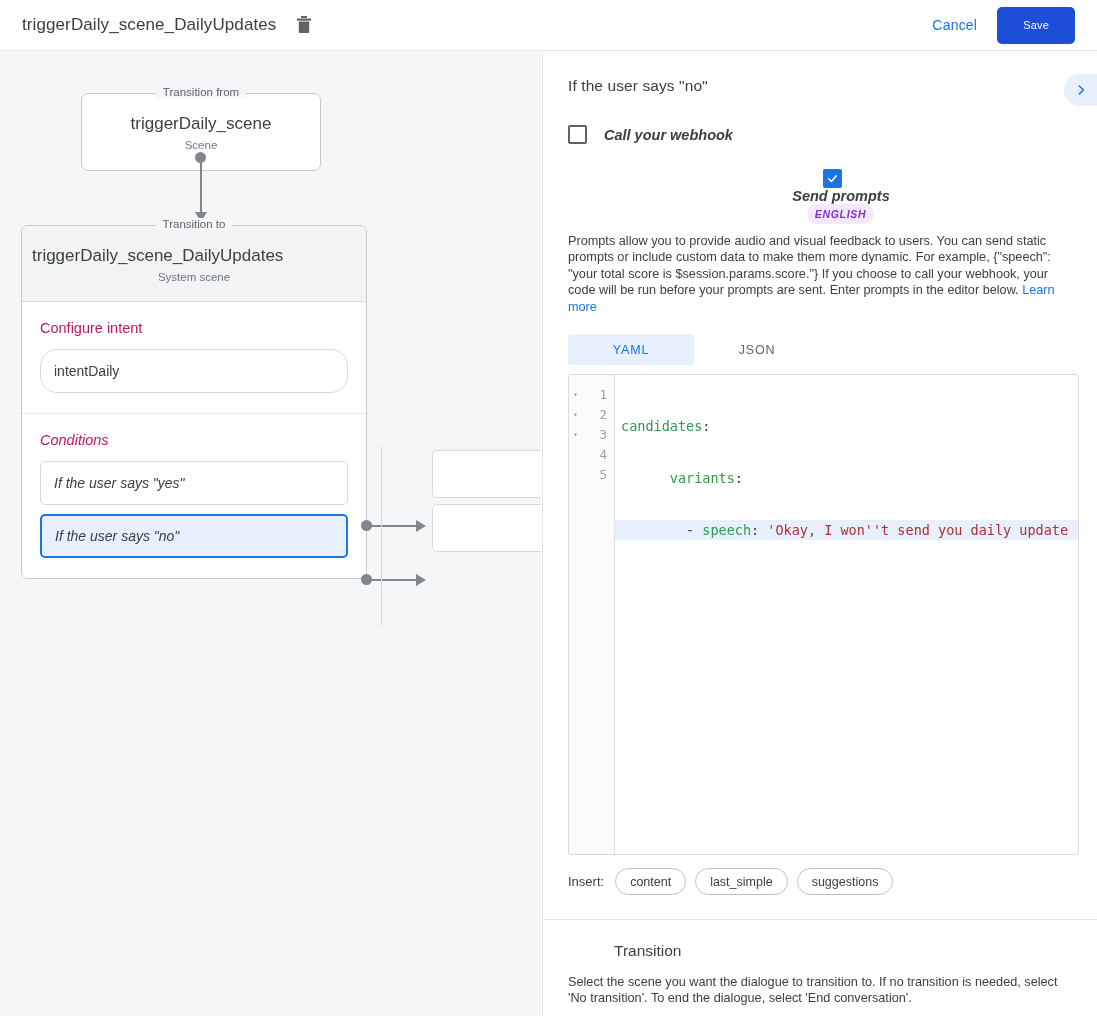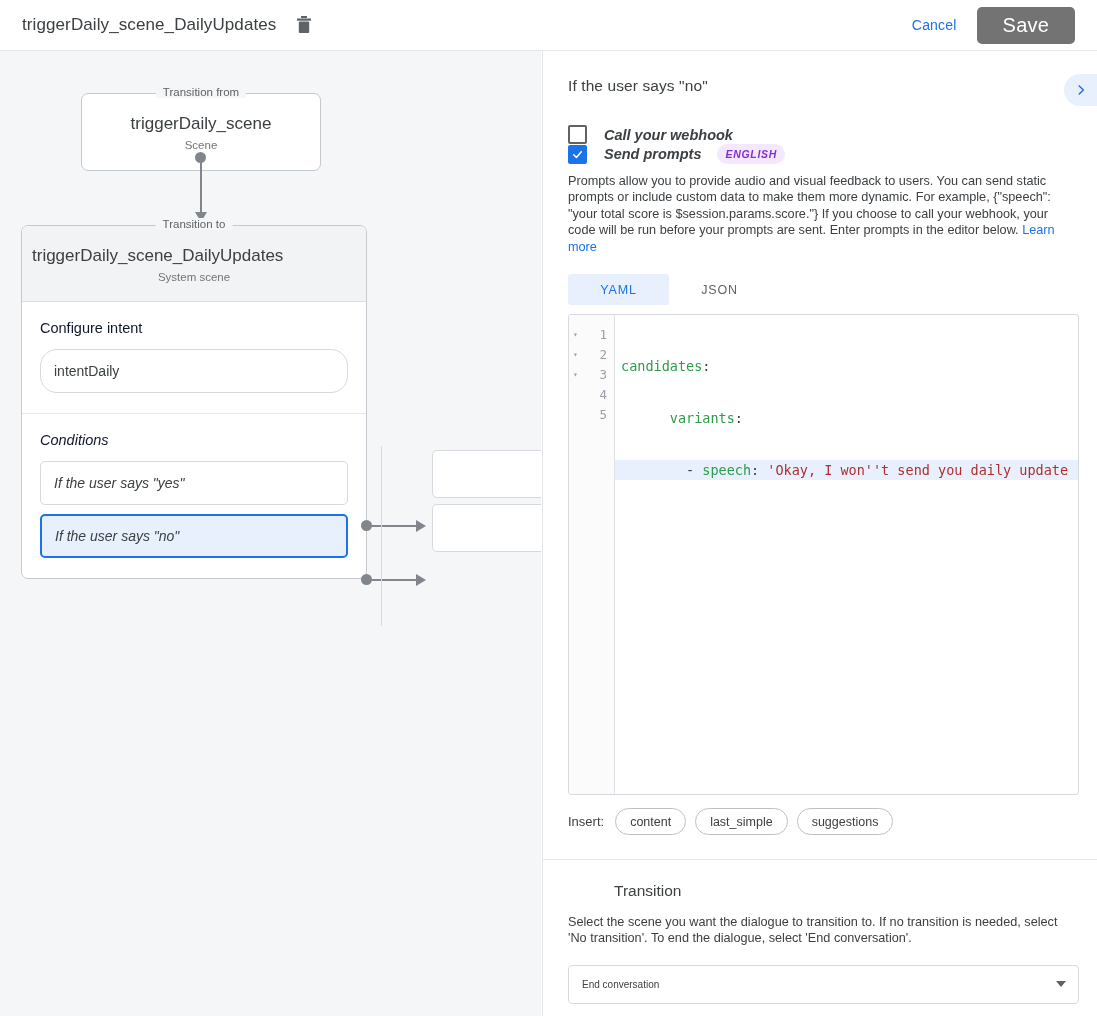--- a/index.html
+++ b/index.html
@@ -42,23 +42,23 @@
     font-weight: 500;
     letter-spacing: .2px;
     padding: 8px 12px;
     border-radius: 4px;
     cursor: pointer;
     background: none; border: none;
     font-family: inherit;
   }
   .save-btn {
     margin-left: 8px; margin-right: 22px;
-    background: #737373;
+    background: #1d4ed8;
     color: #ffffff;
-    font-size: 20px;
+    font-size: 11px;
     font-weight: 500;
     letter-spacing: .2px;
     border: none;
     border-radius: 5px;
     padding: 0 26px;
     height: 37px;
     cursor: pointer;
     font-family: inherit;
   }
 
@@ -148,21 +148,21 @@
   }
   .section-block {
     padding: 18px 18px 20px;
   }
   .section-block + .section-block {
     border-top: 1px solid #e3e5e8;
     font-style: italic;
   }
   .section-label {
     font-size: 14.5px;
-    color: #0f172a;
+    color: #be185d;
     margin-bottom: 13px;
   }
   .field-box {
     height: 44px;
     border: 1px solid #d6d9dd;
     border-radius: 17px;
     background: #ffffff;
     display: flex; align-items: center;
     padding-left: 13px;
     font-size: 14px;
@@ -288,21 +288,21 @@
     color: #3c4043;
   }
   .link { color: #1a73e8; cursor: pointer; text-decoration: none; }
 
   
   .tabs {
     display: flex;
     margin: 19px 0 0 25px;
   }
   .tab {
-    width: 101px;
+    width: 126px;
     height: 31px;
     display: flex; align-items: center; justify-content: center;
     font-size: 12.5px;
     font-weight: 500;
     letter-spacing: .8px;
     color: #5f6368;
     cursor: pointer;
     border-radius: 3px;
   }
   .tab.active {
@@ -505,21 +505,21 @@
     <svg width="14" height="14" viewBox="0 0 24 24">
       <path d="M9 5 L16 12 L9 19" fill="none" stroke="#1a73e8" stroke-width="2.6" stroke-linecap="round" stroke-linejoin="round"></path>
     </svg>
   </div>
 
   <div class="checkrow" style="margin-top:30px;">
     <div class="cbox"></div>
     <div class="check-label">Call your webhook</div>
   </div>
 
-  <div class="checkrow" style="">
+  <div class="checkrow" style="margin-top:25px;flex-direction:column;">
     <div class="cbox checked">
       <svg width="13" height="13" viewBox="0 0 24 24">
         <path d="M5 12.5 L10 17.5 L19 7" fill="none" stroke="#ffffff" stroke-width="2.8" stroke-linecap="round" stroke-linejoin="round"></path>
       </svg>
     </div>
     <div class="check-label">Send prompts</div>
     <div class="lang-badge">ENGLISH</div>
   </div>
 
   <div class="desc">

